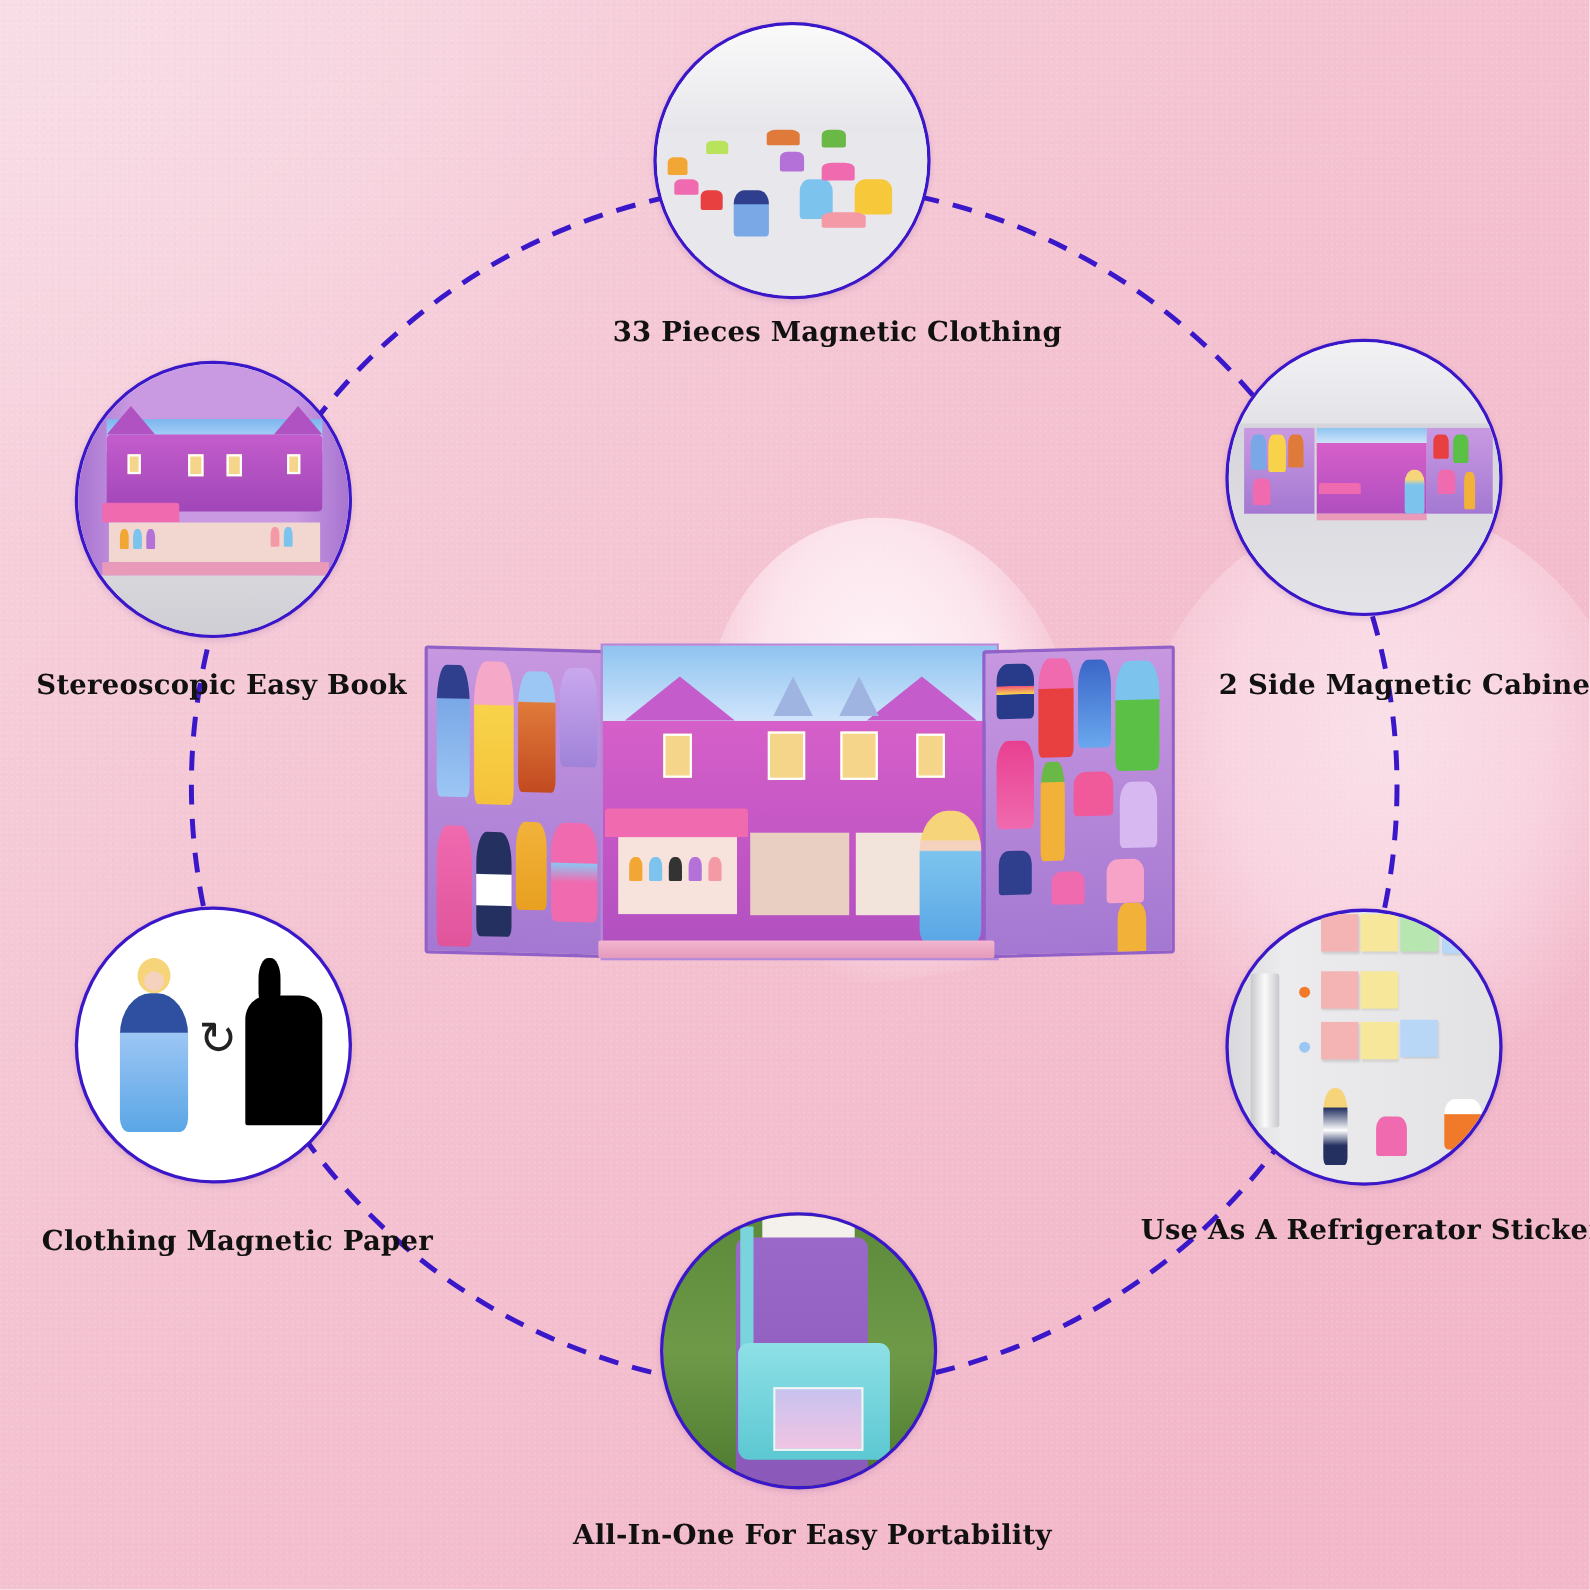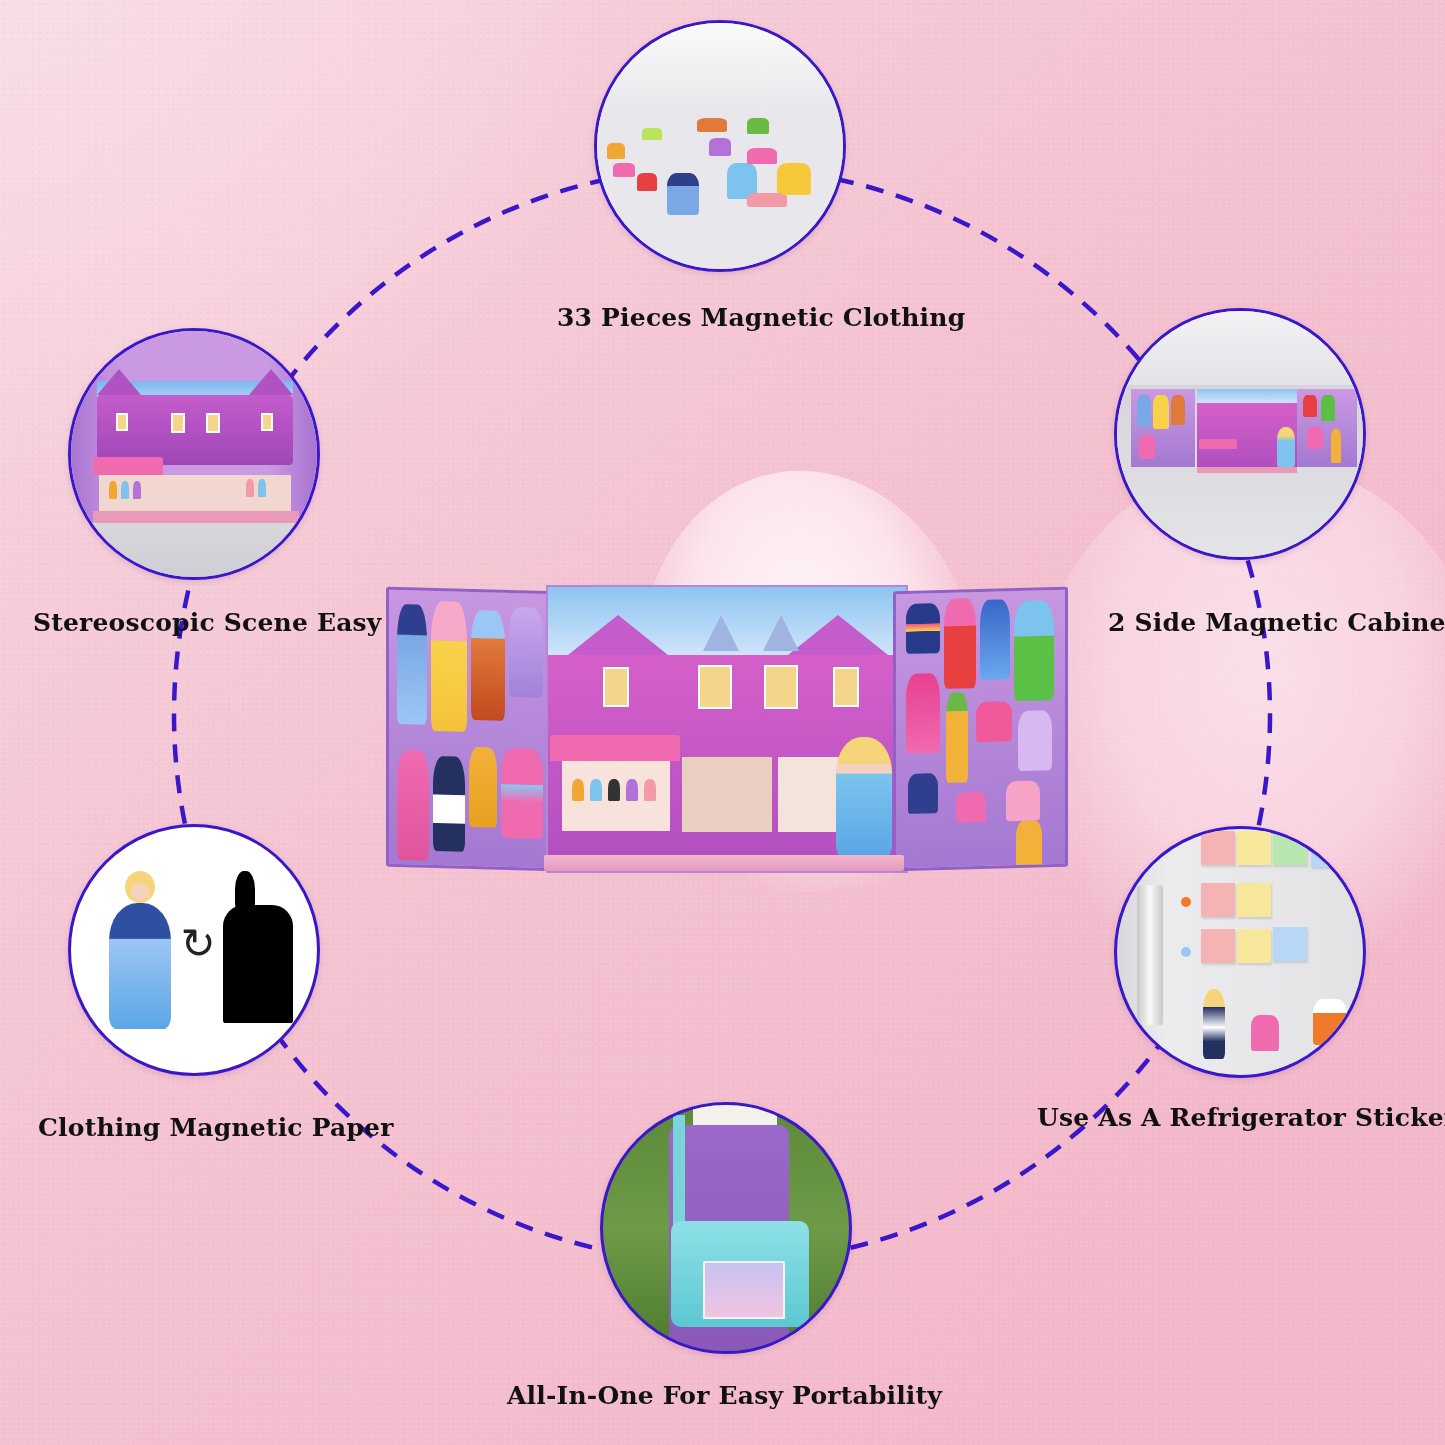--- a/index.html
+++ b/index.html
@@ -156,21 +156,21 @@
   <div class="piece" style="left:100px;top:95px;width:30px;height:14px;background:#e07a3a;"></div>
   <div class="piece" style="left:150px;top:95px;width:22px;height:16px;background:#6ab846;"></div>
   <div class="piece" style="left:16px;top:140px;width:22px;height:14px;background:#f06ab0;"></div>
   <div class="piece" style="left:40px;top:150px;width:20px;height:18px;background:#e84040;"></div>
   <div class="piece" style="left:112px;top:115px;width:22px;height:18px;background:#b472d8;"></div>
   <div class="piece" style="left:150px;top:125px;width:30px;height:16px;background:#f06ab0;"></div>
   <div class="piece" style="left:150px;top:170px;width:40px;height:14px;background:#f39aa6;"></div>
   <div class="piece" style="left:10px;top:120px;width:18px;height:16px;background:#f2a634;"></div>
   <div class="piece" style="left:45px;top:105px;width:20px;height:12px;background:#b8e35a;"></div>
 </div>
-<div class="caption" style="left:557px;top:303px;">33 Pieces Magnetic Clothing</div>
+<div class="caption" style="left:557px;top:287px;">33 Pieces Magnetic Clothing</div>
 
 <div class="thumb" style="left:68px;top:328px;">
   <div style="position:absolute;inset:0;background:linear-gradient(90deg,#a874d0,#c99ae2 20%,#c99ae2 80%,#a874d0);"></div>
   <div class="floor" style="height:22%;"></div>
   <div class="sky" style="left:26px;top:50px;width:196px;height:30px;"></div>
   <div class="roof" style="left:26px;top:38px;"></div>
   <div class="roof" style="left:178px;top:38px;"></div>
   <div class="house" style="left:26px;top:64px;width:196px;height:70px;"></div>
   <div class="window" style="left:45px;top:82px;width:12px;height:18px;"></div>
   <div class="window" style="left:100px;top:82px;width:14px;height:20px;"></div>
@@ -178,21 +178,21 @@
   <div class="window" style="left:190px;top:82px;width:12px;height:18px;"></div>
   <div class="awning" style="left:22px;top:126px;width:70px;height:18px;"></div>
   <div class="shop" style="left:28px;top:144px;width:192px;height:36px;background:#f2d7d0;"></div>
   <div class="dress" style="left:38px;top:150px;width:8px;height:18px;background:#f2a634;"></div>
   <div class="dress" style="left:50px;top:150px;width:8px;height:18px;background:#7cc4ee;"></div>
   <div class="dress" style="left:62px;top:150px;width:8px;height:18px;background:#b472d8;"></div>
   <div class="dress" style="left:175px;top:148px;width:8px;height:18px;background:#f39aa6;"></div>
   <div class="dress" style="left:187px;top:148px;width:8px;height:18px;background:#7cc4ee;"></div>
   <div style="position:absolute;left:22px;top:180px;width:206px;height:12px;background:#e89ab8;"></div>
 </div>
-<div class="caption" style="left:33px;top:608px;">Stereoscopic Scene Easy</div>
+<div class="caption" style="left:33px;top:608px;">Stereoscopic Easy Book</div>
 
 <div class="thumb" style="left:1114px;top:308px;">
   <div style="position:absolute;left:0;right:0;top:0;height:32%;background:linear-gradient(#f2f1f4,#e2e1e6);"></div>
   <div class="floor" style="height:70%;background:linear-gradient(#d6d5db,#e4e3e8);"></div>
   <div style="position:absolute;left:14px;top:78px;width:64px;height:78px;background:linear-gradient(#c99ae2,#a478d2);"></div>
   <div class="piece" style="left:20px;top:84px;width:14px;height:32px;background:#7aa8e6;"></div>
   <div class="piece" style="left:36px;top:84px;width:16px;height:34px;background:#f8d34a;"></div>
   <div class="piece" style="left:54px;top:84px;width:14px;height:30px;background:#e07a3a;"></div>
   <div class="piece" style="left:22px;top:124px;width:16px;height:24px;background:#f06ab0;"></div>
   <div style="position:absolute;left:80px;top:78px;width:100px;height:78px;background:linear-gradient(#8fc4f0 0%,#cfe4fb 18%,#d65fc9 18%,#b04fc0 100%);"></div>
@@ -236,13 +236,13 @@
 </div>
 <div class="caption" style="left:1037px;top:1103px;">Use As A Refrigerator Sticker</div>
 
 <div class="thumb" style="left:600px;top:1102px;background:linear-gradient(#5c8a3a,#6e9a48 50%,#4e7a30);">
   <div style="position:absolute;left:90px;top:0;width:84px;height:70px;background:#f4f1ec;"></div>
   <div style="position:absolute;left:66px;top:20px;width:120px;height:230px;background:linear-gradient(#9a68c8,#8a58b8);border-radius:10px;"></div>
   <div style="position:absolute;left:70px;top:10px;width:12px;height:120px;background:#7ad4dc;"></div>
   <div style="position:absolute;left:68px;top:116px;width:138px;height:106px;background:linear-gradient(#8ee0e6,#5cc8d2);border-radius:10px;"></div>
   <div style="position:absolute;left:100px;top:156px;width:82px;height:58px;background:linear-gradient(#c8c2f0,#f0c4e2);border:2px solid #f4f4f4;"></div>
 </div>
-<div class="caption" style="left:507px;top:1381px;">All-In-One For Easy Portability</div>
+<div class="caption" style="left:521px;top:1381px;">All-In-One For Easy Portability</div>
 
 </body></html>

